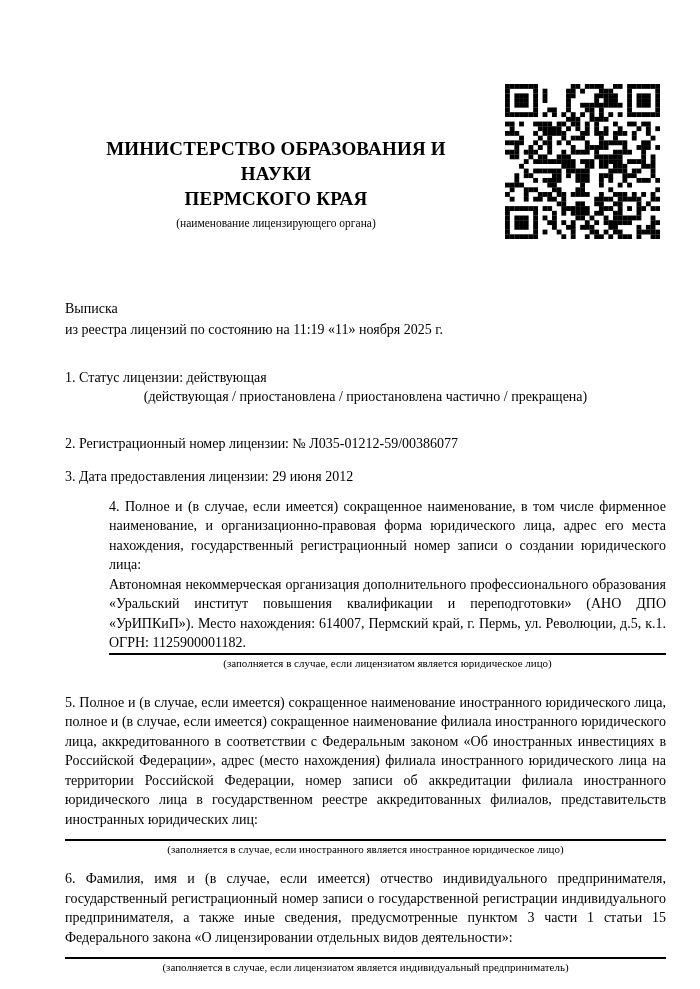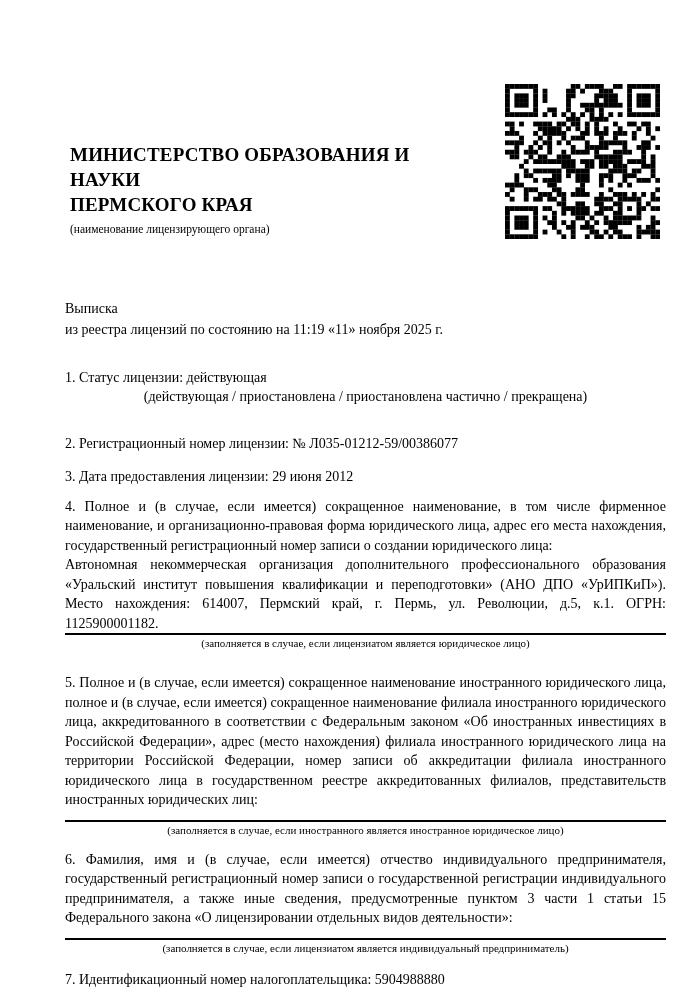--- a/index.html
+++ b/index.html
@@ -13,35 +13,35 @@
   .page {
     position:relative;
     width:700px; height:989px;
     padding:0 34px 0 65px;
     overflow:hidden;
     background:#ffffff;
   }
   
   .header { position:relative; height:298px; }
   .ministry {
-    position:absolute; left:5px; top:142px; width:412px;
-    text-align:left;
+    position:absolute; left:5px; top:136px; width:412px;
+    text-align:center;
   }
   .ministry-name { font-weight:bold; font-size:19px; line-height:25px; letter-spacing:0.2px; }
   .ministry-caption { font-size:11.5px; line-height:14px; margin-top:5px; }
   .qr { position:absolute; top:84px; right:6px; width:155px; height:155px; }
   
   .title { text-align:left; font-size:14px; line-height:21px; }
   
   .item { font-size:14px; line-height:19.5px; }
   .just { text-align:justify; text-justify:inter-word; }
   .i1 { margin-top:28px; }
   .i2 { margin-top:29px; }
   .i3 { margin-top:14px; }
-  .i4 { margin-top:10px; }
+  .i4 { margin-top:10px;margin-left:44px; }
   .i5 { margin-top:22px; }
   .i6 { margin-top:12px; }
   .i7 { margin-top:14px; }
   .note { text-align:center; font-size:14px; line-height:17px; }
   .blank-line { height:10px; }
   .rule { border-top:2px solid #000; height:0; }
   .fill-caption { text-align:center; font-size:11px; line-height:15px; margin-top:1px; }
   .pageno { text-align:center; font-size:13px; line-height:16px; margin-top:12px; }
 </style>
 </head>

